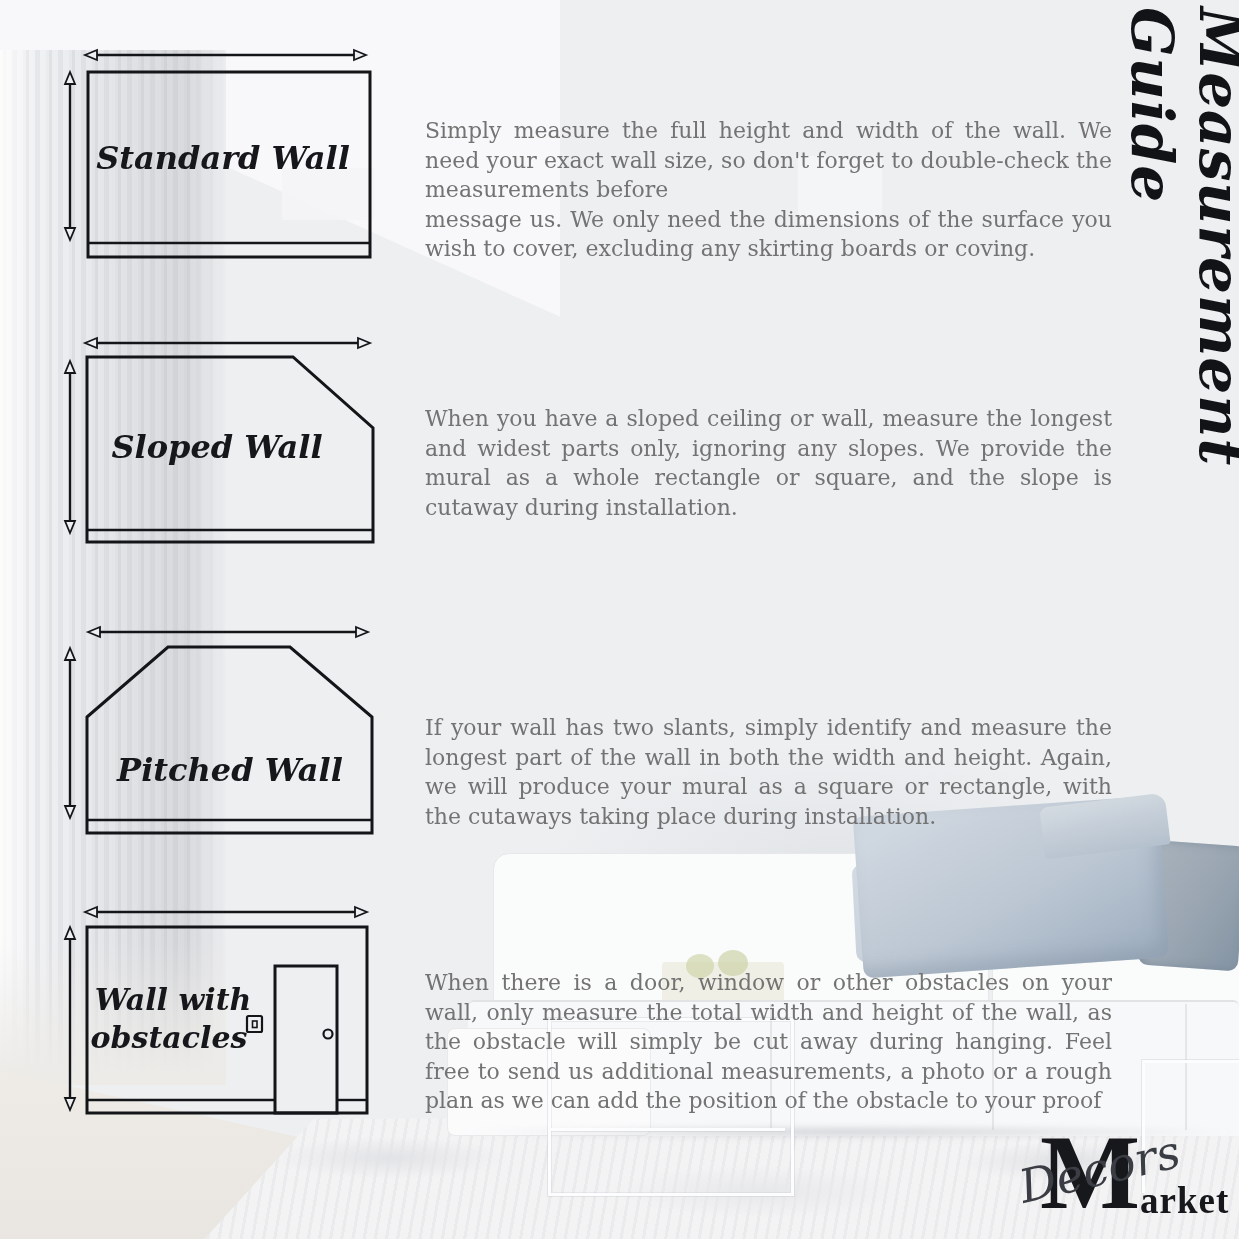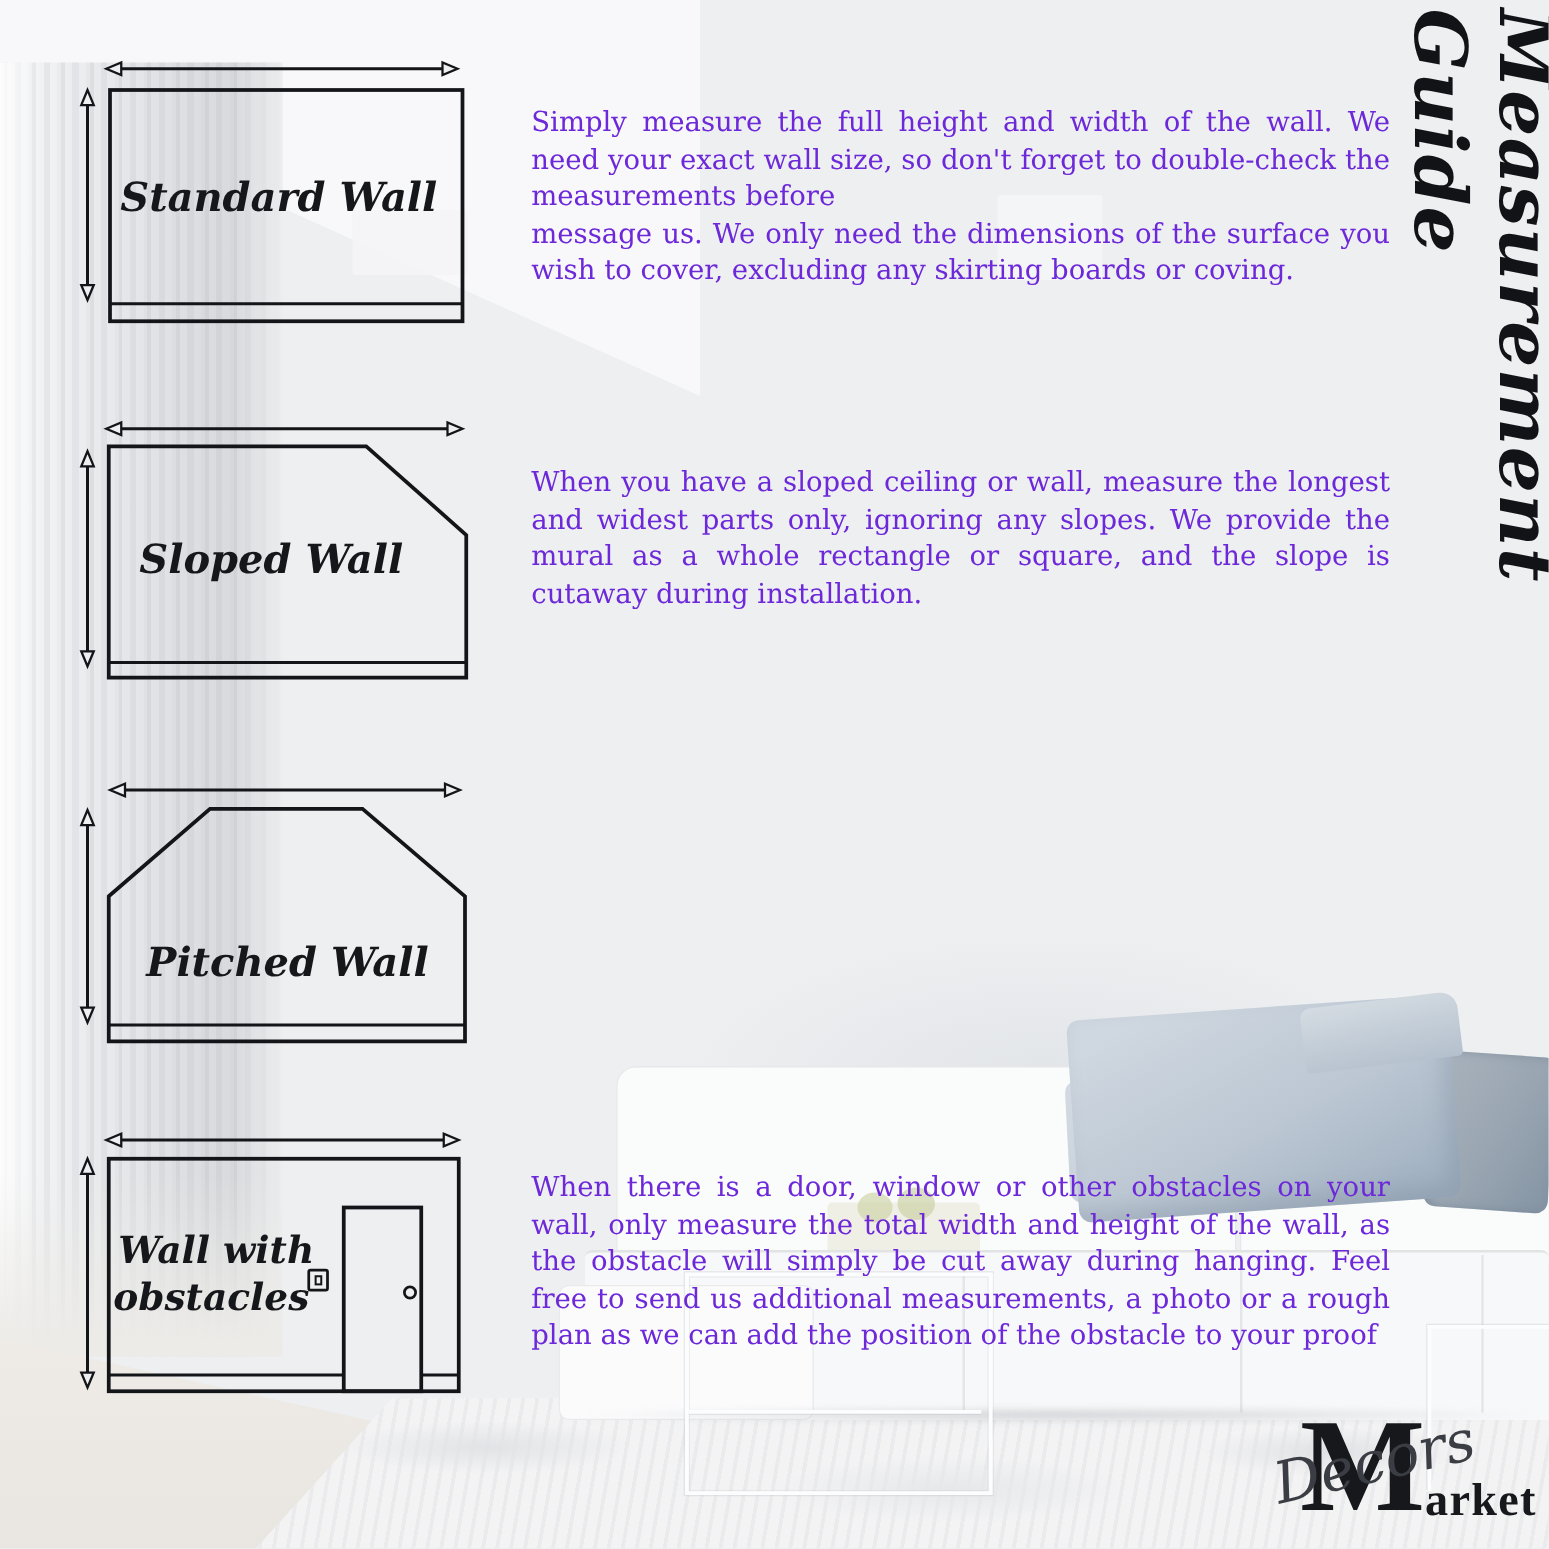--- a/index.html
+++ b/index.html
@@ -53,21 +53,21 @@
   .tray-blob1{left:686px;top:954px;width:28px;height:24px;background:#cdd2a4;opacity:.65;border-radius:50%;}
   .tray-blob2{left:718px;top:950px;width:30px;height:26px;background:#c6cd9c;opacity:.6;border-radius:50%;}
   .table{left:548px;top:1018px;width:240px;height:172px;border:3px solid #fcfdfe;
     box-shadow:0 0 0 1px rgba(185,188,193,.30), inset 0 0 0 1px rgba(185,188,193,.22);}
   .table-bar{left:551px;top:1128px;width:234px;height:3px;background:#fcfdfe;box-shadow:0 1px 0 rgba(185,188,193,.3);}
   .table2{left:1142px;top:1060px;width:97px;height:130px;border-left:3px solid #fcfdfe;border-top:3px solid #fcfdfe;
     box-shadow:-1px -1px 0 rgba(185,188,193,.3);}
 
   
   .para{position:absolute;left:425px;width:687px;font-family:"DejaVu Serif",serif;
-        font-size:22px;line-height:29.5px;color:#6d28d9;text-align:justify;white-space:pre-line;}
+        font-size:22px;line-height:29.5px;color:#737373;text-align:justify;white-space:pre-line;margin-top:32px;}
   .p1{top:84px;} .p2{top:372px;} .p3{top:681px;} .p4{top:936px;}
 
   svg{position:absolute;overflow:visible;}
   .d1{left:55px;top:28px;} .d2{left:55px;top:330px;} .d3{left:55px;top:618px;} .d4{left:55px;top:888px;}
   .ln{stroke:#141519;fill:none;}
   .head{fill:#edeff1;stroke:#141519;stroke-width:1.8;}
   .dlabel{font-family:"DejaVu Serif",serif;font-style:italic;font-weight:700;fill:#15171a;}
 
   .vtitle{left:916px;top:232px;width:540px;height:90px;transform:rotate(90deg);
     display:flex;align-items:center;justify-content:center;
@@ -179,20 +179,21 @@
     <circle class="ln" cx="273" cy="146" r="4.5" stroke-width="2.2"></circle>
     <rect class="ln" x="192" y="128" width="15" height="16" rx="1.5" stroke-width="2.2"></rect>
     <rect class="ln" x="197.5" y="133" width="4.5" height="6.5" stroke-width="1.6"></rect>
     <text class="dlabel" x="118" y="122" font-size="30" text-anchor="middle">Wall with</text>
     <text class="dlabel" x="114" y="160" font-size="30" text-anchor="middle">obstacles</text>
   </svg>
 
   <div class="para p1">Simply measure the full height and width of the wall. We need your exact wall size, so don't forget to double-check the measurements before
 message us. We only need the dimensions of the surface you wish to cover, excluding any skirting boards or coving.</div>
   <div class="para p2">When you have a sloped ceiling or wall, measure the longest and widest parts only, ignoring any slopes. We provide the mural as a whole rectangle or square, and the slope is cutaway during installation.</div>
+  <div class="para p3">If your wall has two slants, simply identify and measure the longest part of the wall in both the width and height. Again, we will produce your mural as a square or rectangle, with the cutaways taking place during installation.</div>
   <div class="para p4">When there is a door, window or other obstacles on your wall, only measure the total width and height of the wall, as the obstacle will simply be cut away during hanging. Feel free to send us additional measurements, a photo or a rough plan as we can add the position of the obstacle to your proof</div>
 
   <div class="abs vtitle">Measurement Guide</div>
 
   <div class="abs logo">
     <div class="logo-initial">M</div>
     <div class="logo-rest">arket</div>
     <div class="logo-script">Decors</div>
   </div>
 

